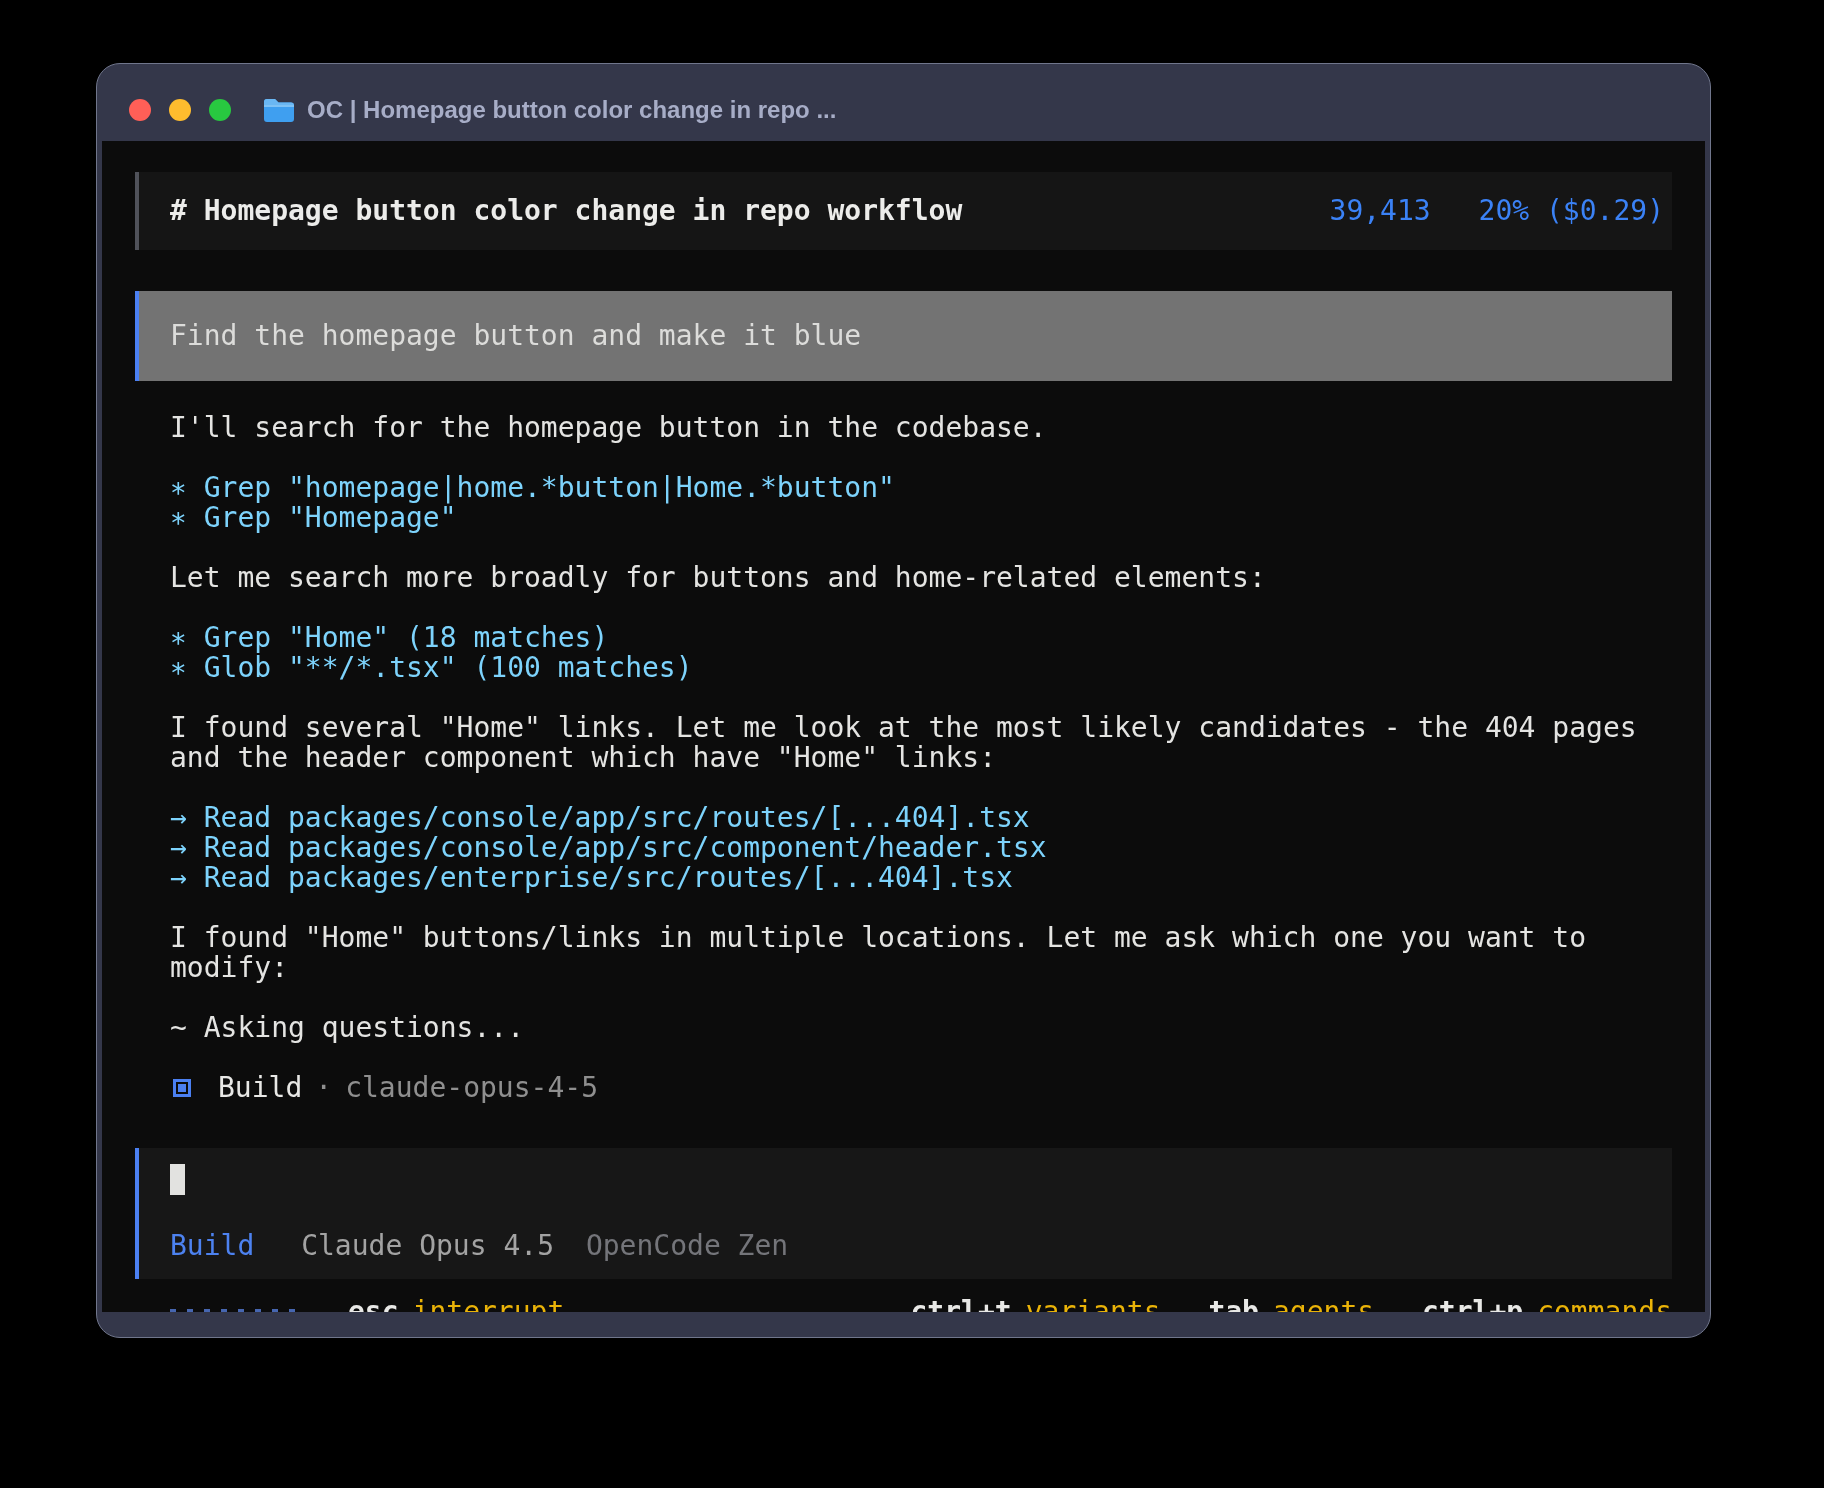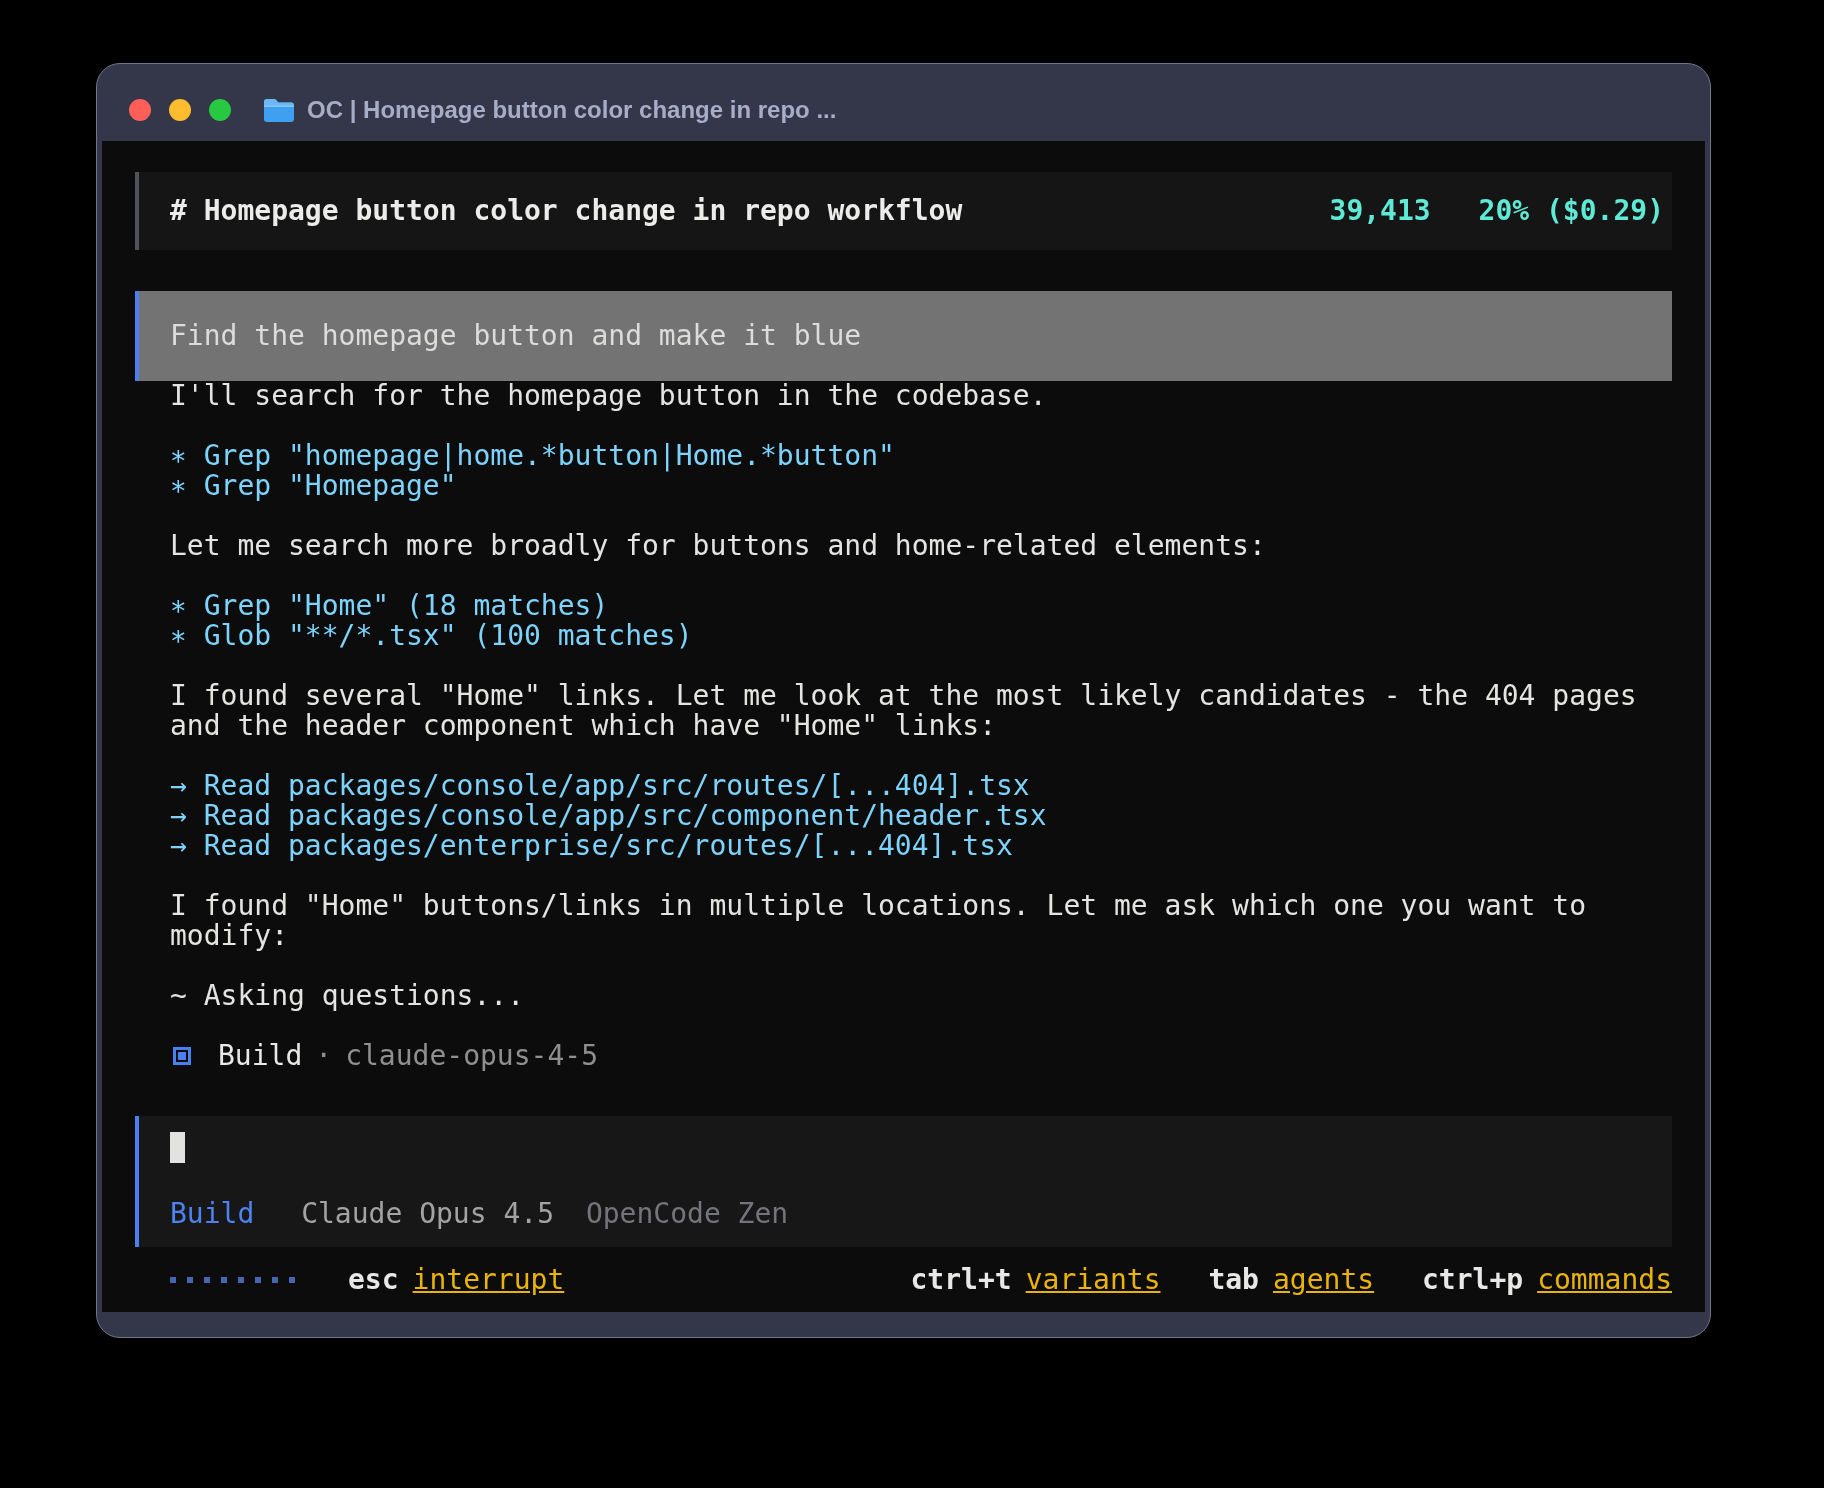--- a/index.html
+++ b/index.html
@@ -28,27 +28,27 @@
     padding:31px 33px 0;height:100%;box-sizing:border-box;
     display:flex;flex-direction:column;
     font-family:"DejaVu Sans Mono","Liberation Mono",monospace;
     font-size:28px;line-height:30px;color:#e8e8e6;
   }
   .header-panel{
     background:#151515;border-left:4px solid #50525a;
     padding:24px 8px 24px 31px;display:flex;justify-content:space-between;align-items:center;
   }
   .header-title{font-weight:bold;color:#ececea;white-space:nowrap;}
-  .header-stats{color:#5eead4;white-space:nowrap;font-weight:bold;}
+  .header-stats{color:#3b82f6;white-space:nowrap;}
   .header-stats .ctx{margin-left:31px;}
   .user-panel{
     margin-top:41px;background:#737373;border-left:4px solid #4b80f2;
     padding:30px 31px;color:#dcdcda;
   }
-  .chat{padding-left:35px;width:1512px;}
+  .chat{margin-top:32px;padding-left:35px;width:1512px;}
   .chat .block{margin-bottom:30px;}
   .chat .block:last-child{margin-bottom:0;}
   .txt{color:#e4e4e2;}
   .tool{color:#7dd3fc;}
   .agent-line{display:flex;align-items:center;}
   .agent-badge{
     width:12px;height:12px;border:3px solid #4b80f2;background:#0c0c0c;
     display:inline-block;position:relative;margin:0 27px 0 3px;flex:0 0 auto;
   }
   .agent-badge::after{

